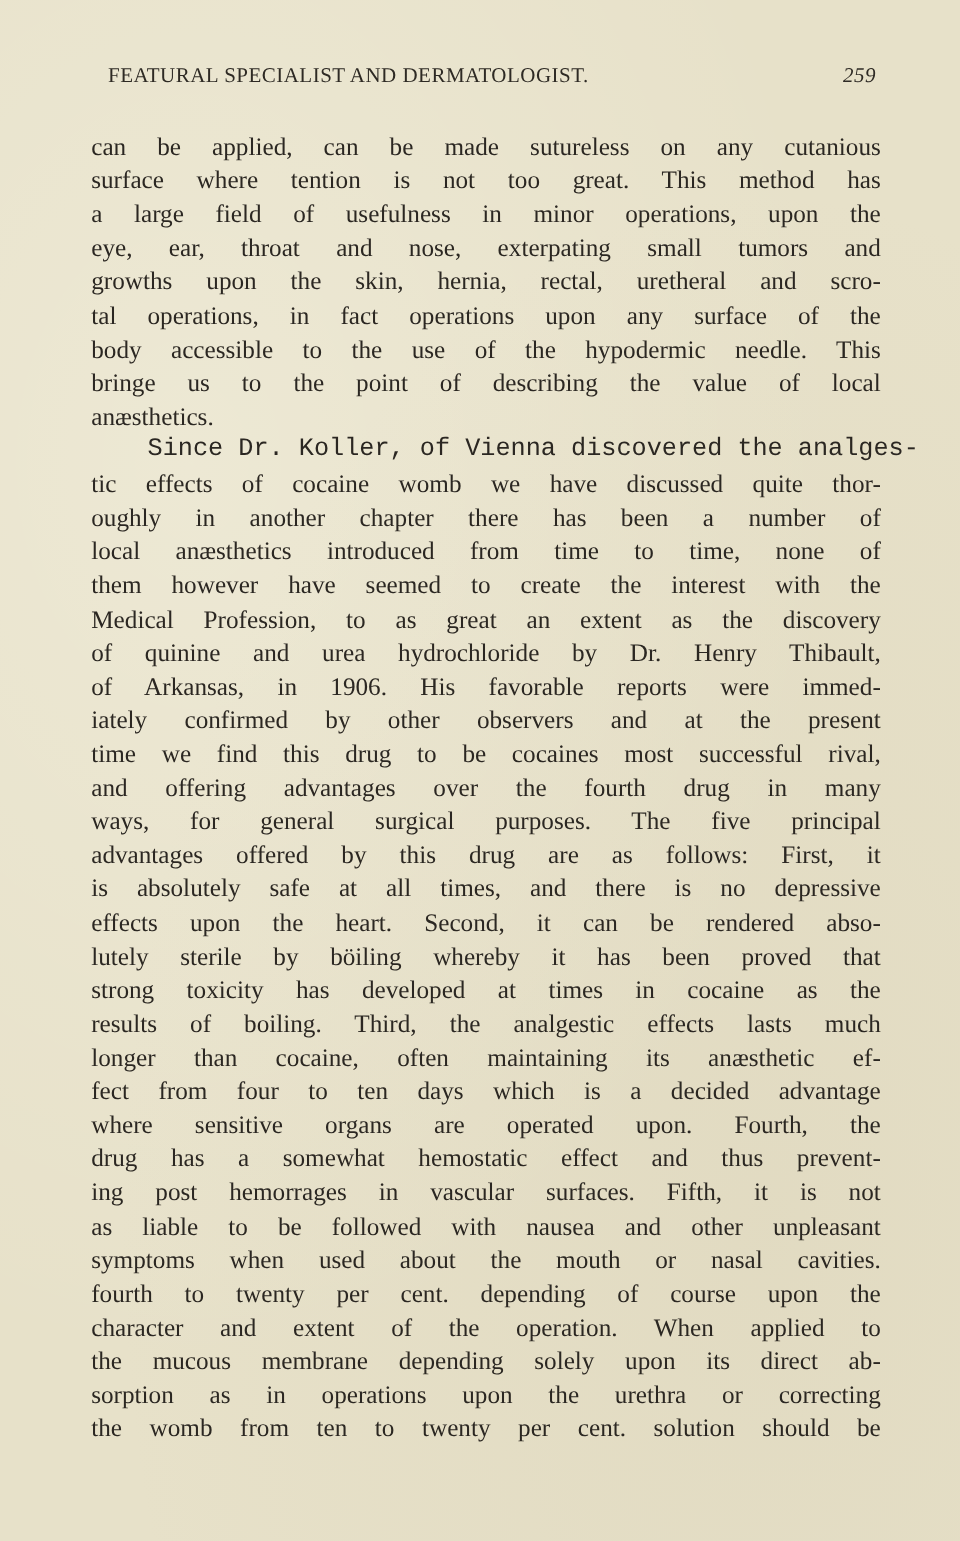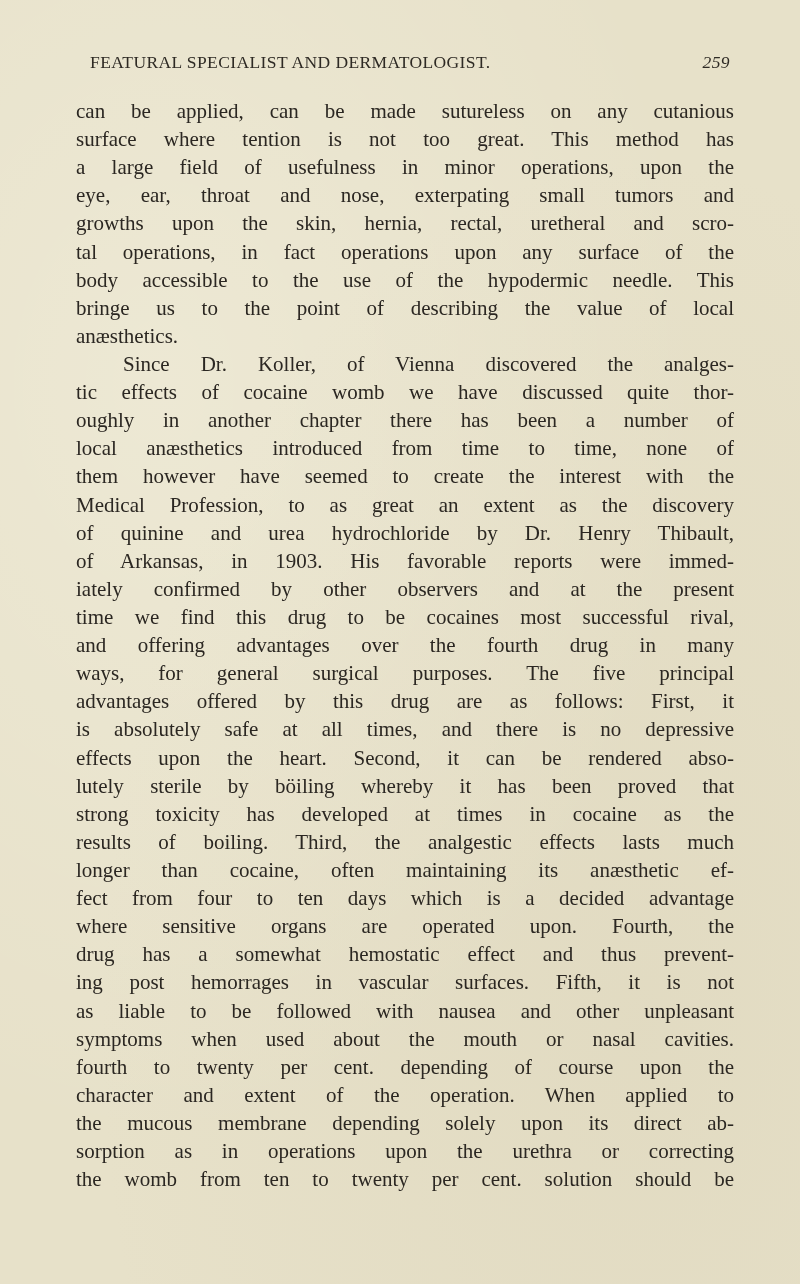--- a/index.html
+++ b/index.html
@@ -44,39 +44,40 @@
   .page-number {
     position: absolute;
     right: 0;
     top: 0;
     font-size: 17.5px;
     font-style: italic;
   }
   .body-text {
     position: absolute;
     left: 76px;
-    top: 97px;
+    top: 108px;
     width: 658px;
   }
   .line {
     display: block;
     height: 28.12px;
     line-height: 28.12px;
     font-size: 21px;
     white-space: nowrap;
     text-align: justify;
     text-align-last: justify;
     overflow: visible;
   }
   .line.last {
     text-align: right;
     text-align-last: left;
   }
   .line.indent {
     padding-left: 47px;
+    font-family: Liberation Mono, monospace;
   }
 </style>
 </head>
 <body>
 
 <div class="page">
 
   <div class="running-header">
     <span class="running-title">FEATURAL SPECIALIST AND DERMATOLOGIST.</span>
     <span class="page-number">259</span>
@@ -97,21 +98,21 @@
     </div>
 
     <div class="paragraph">
       <span class="line indent">Since Dr. Koller, of Vienna discovered the analges-</span>
       <span class="line">tic effects of cocaine womb we have discussed quite thor-</span>
       <span class="line">oughly in another chapter there has been a number of</span>
       <span class="line">local anæsthetics introduced from time to time, none of</span>
       <span class="line">them however have seemed to create the interest with the</span>
       <span class="line">Medical Profession, to as great an extent as the discovery</span>
       <span class="line">of quinine and urea hydrochloride by Dr. Henry Thibault,</span>
-      <span class="line">of Arkansas, in 1903.  His favorable reports were immed-</span>
+      <span class="line">of Arkansas, in 1906.  His favorable reports were immed-</span>
       <span class="line">iately confirmed by other observers and at the present</span>
       <span class="line">time we find this drug to be cocaines most successful rival,</span>
       <span class="line">and offering advantages over the fourth drug  in many</span>
       <span class="line">ways, for general surgical purposes.  The five  principal</span>
       <span class="line">advantages offered by this drug are as follows:  First, it</span>
       <span class="line">is absolutely safe at all times, and there is no depressive</span>
       <span class="line">effects upon the heart.  Second, it can be rendered abso-</span>
       <span class="line">lutely sterile by böiling whereby it has been proved that</span>
       <span class="line">strong toxicity has developed at times in cocaine as the</span>
       <span class="line">results of boiling.  Third, the analgestic effects lasts much</span>

